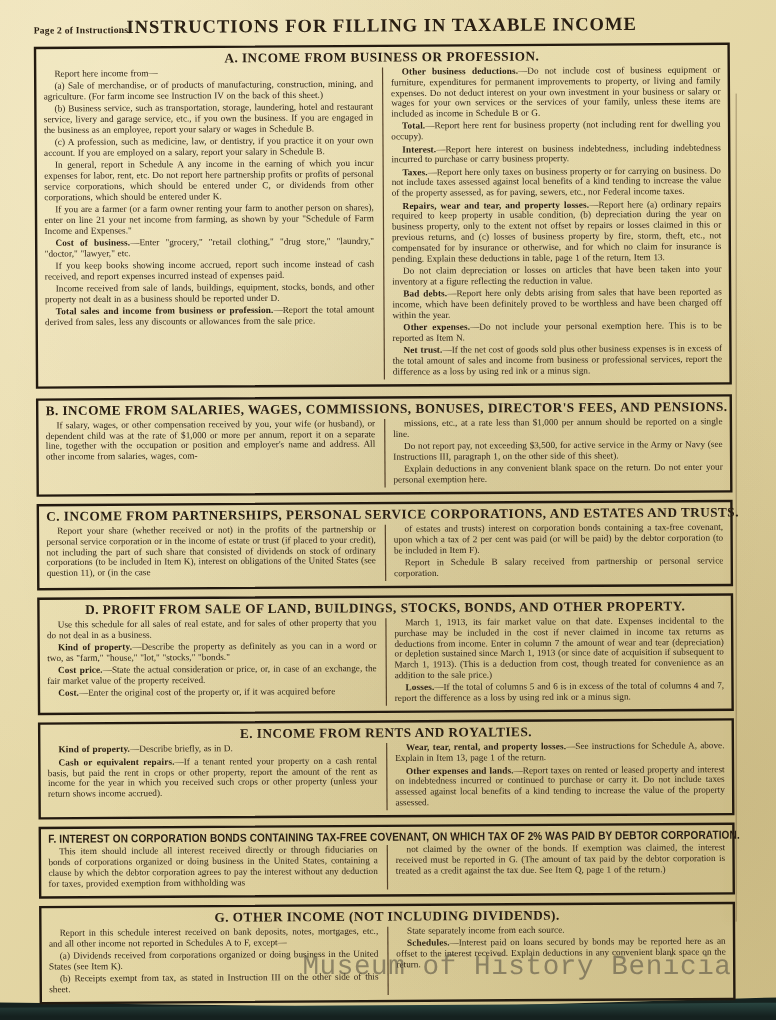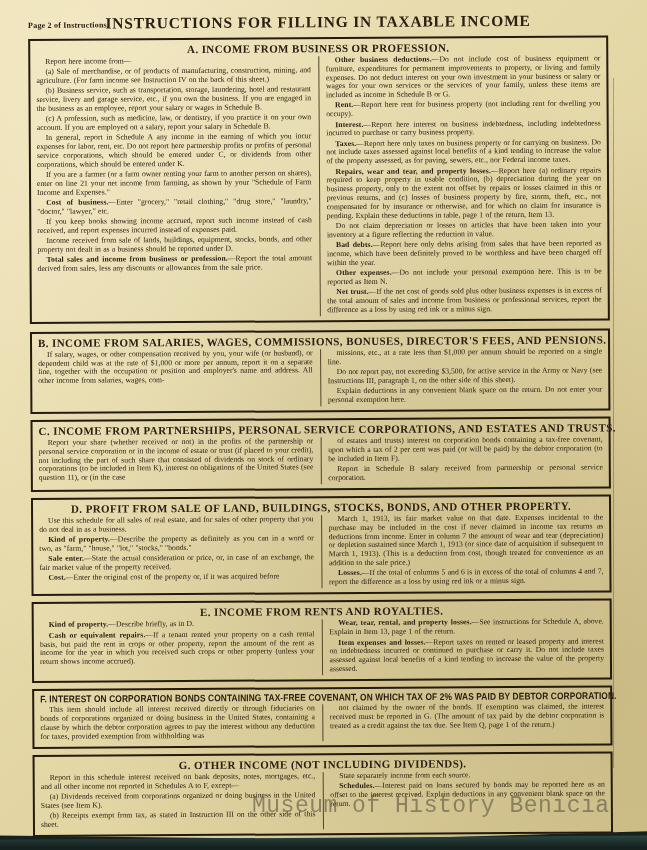--- a/index.html
+++ b/index.html
@@ -92,21 +92,21 @@
           <p class="para">(c) A profession, such as medicine, law, or dentistry, if you practice it on your own account.  If you are employed on a salary, report your salary in Schedule B.</p>
           <p class="para">In general, report in Schedule A any income in the earning of which you incur expenses for labor, rent, etc.  Do not report here partnership profits or profits of personal service corporations, which should be entered under C, or dividends from other corporations, which should be entered under K.</p>
           <p class="para">If you are a farmer (or a farm owner renting your farm to another person on shares), enter on line 21 your net income from farming, as shown by your "Schedule of Farm Income and Expenses."</p>
           <p class="para"><b>Cost of business.</b>—Enter "grocery," "retail clothing," "drug store," "laundry," "doctor," "lawyer," etc.</p>
           <p class="para">If you keep books showing income accrued, report such income instead of cash received, and report expenses incurred instead of expenses paid.</p>
           <p class="para">Income received from sale of lands, buildings, equipment, stocks, bonds, and other property not dealt in as a business should be reported under D.</p>
           <p class="para"><b>Total sales and income from business or profession.</b>—Report the total amount derived from sales, less any discounts or allowances from the sale price.</p>
         </div>
       <div class="col right">
           <p class="para"><b>Other business deductions.</b>—Do not include cost of business equipment or furniture, expenditures for permanent improvements to property, or living and family expenses.  Do not deduct interest on your own investment in your business or salary or wages for your own services or the services of your family, unless these items are included as income in Schedule B or G.</p>
-          <p class="para"><b>Rent.</b>—Report here rent for business property (not including rent for dwelling you occupy).</p>
+          <p class="para"><b>Total.</b>—Report here rent for business property (not including rent for dwelling you occupy).</p>
           <p class="para"><b>Interest.</b>—Report here interest on business indebtedness, including indebtedness incurred to purchase or carry business property.</p>
           <p class="para"><b>Taxes.</b>—Report here only taxes on business property or for carrying on business.  Do not include taxes assessed against local benefits of a kind tending to increase the value of the property assessed, as for paving, sewers, etc., nor Federal income taxes.</p>
           <p class="para"><b>Repairs, wear and tear, and property losses.</b>—Report here (a) ordinary repairs required to keep property in usable condition, (b) depreciation during the year on business property, only to the extent not offset by repairs or losses claimed in this or previous returns, and (c) losses of business property by fire, storm, theft, etc., not compensated for by insurance or otherwise, and for which no claim for insurance is pending.  Explain these deductions in table, page 1 of the return, Item 13.</p>
           <p class="para">Do not claim depreciation or losses on articles that have been taken into your inventory at a figure reflecting the reduction in value.</p>
           <p class="para"><b>Bad debts.</b>—Report here only debts arising from sales that have been reported as income, which have been definitely proved to be worthless and have been charged off within the year.</p>
           <p class="para"><b>Other expenses.</b>—Do not include your personal exemption here.  This is to be reported as Item N.</p>
           <p class="para"><b>Net trust.</b>—If the net cost of goods sold plus other business expenses is in excess of the total amount of sales and income from business or professional services, report the difference as a loss by using red ink or a minus sign.</p>
         </div>
     </div>
   </section>
@@ -137,40 +137,40 @@
         </div>
     </div>
   </section>
 
   <section class="box">
     <h2 class="box-title">D.  PROFIT FROM SALE OF LAND, BUILDINGS, STOCKS, BONDS, AND OTHER PROPERTY.</h2>
     <div class="cols">
       <div class="col left">
           <p class="para">Use this schedule for all sales of real estate, and for sales of other property that you do not deal in as a business.</p>
           <p class="para"><b>Kind of property.</b>—Describe the property as definitely as you can in a word or two, as "farm," "house," "lot," "stocks," "bonds."</p>
-          <p class="para"><b>Sale enter.</b>—State the actual consideration or price, or, in case of an exchange, the fair market value of the property received.</p>
+          <p class="para"><b>Cost price.</b>—State the actual consideration or price, or, in case of an exchange, the fair market value of the property received.</p>
           <p class="para"><b>Cost.</b>—Enter the original cost of the property or, if it was acquired before</p>
         </div>
       <div class="col right">
           <p class="para">March 1, 1913, its fair market value on that date.  Expenses incidental to the purchase may be included in the cost if never claimed in income tax returns as deductions from income.  Enter in column 7 the amount of wear and tear (depreciation) or depletion sustained since March 1, 1913 (or since date of acquisition if subsequent to March 1, 1913).  (This is a deduction from cost, though treated for convenience as an addition to the sale price.)</p>
           <p class="para"><b>Losses.</b>—If the total of columns 5 and 6 is in excess of the total of columns 4 and 7, report the difference as a loss by using red ink or a minus sign.</p>
         </div>
     </div>
   </section>
 
   <section class="box">
     <h2 class="box-title">E.  INCOME FROM RENTS AND ROYALTIES.</h2>
     <div class="cols">
       <div class="col left">
           <p class="para"><b>Kind of property.</b>—Describe briefly, as in D.</p>
           <p class="para"><b>Cash or equivalent repairs.</b>—If a tenant rented your property on a cash rental basis, but paid the rent in crops or other property, report the amount of the rent as income for the year in which you received such crops or other property (unless your return shows income accrued).</p>
         </div>
       <div class="col right">
           <p class="para"><b>Wear, tear, rental, and property losses.</b>—See instructions for Schedule A, above.  Explain in Item 13, page 1 of the return.</p>
-          <p class="para"><b>Item expenses and losses.</b>—Report taxes on rented or leased property and interest on indebtedness incurred or continued to purchase or carry it.  Do not include taxes assessed against local benefits of a kind tending to increase the value of the property assessed.</p>
+          <p class="para"><b>Other expenses and lands.</b>—Report taxes on rented or leased property and interest on indebtedness incurred or continued to purchase or carry it.  Do not include taxes assessed against local benefits of a kind tending to increase the value of the property assessed.</p>
         </div>
     </div>
   </section>
 
   <section class="box">
     <h2 class="box-title condensed">F.  INTEREST ON CORPORATION BONDS CONTAINING TAX-FREE COVENANT, ON WHICH TAX OF 2% WAS PAID BY DEBTOR CORPORATION.</h2>
     <div class="cols">
       <div class="col left">
           <p class="para">This item should include all interest received directly or through fiduciaries on bonds of corporations organized or doing business in the United States, containing a clause by which the debtor corporation agrees to pay the interest without any deduction for taxes, provided exemption from withholding was</p>
         </div>

